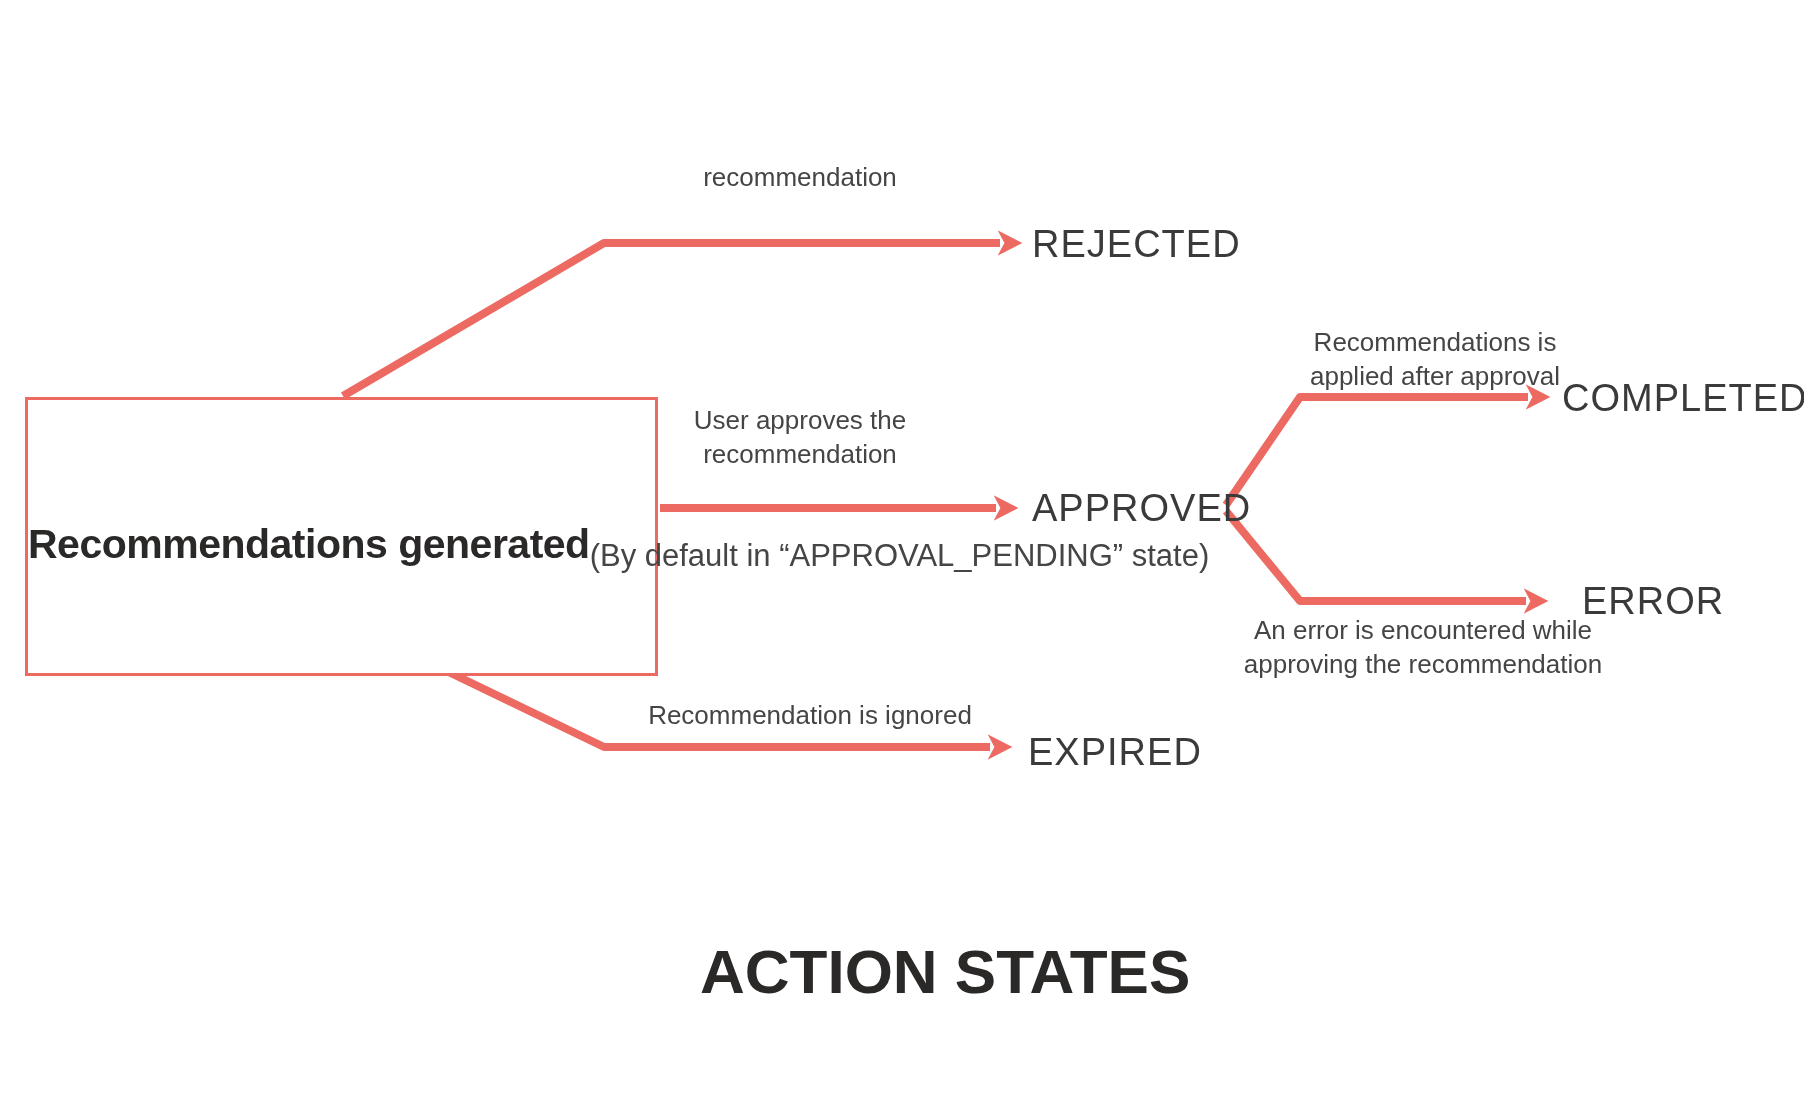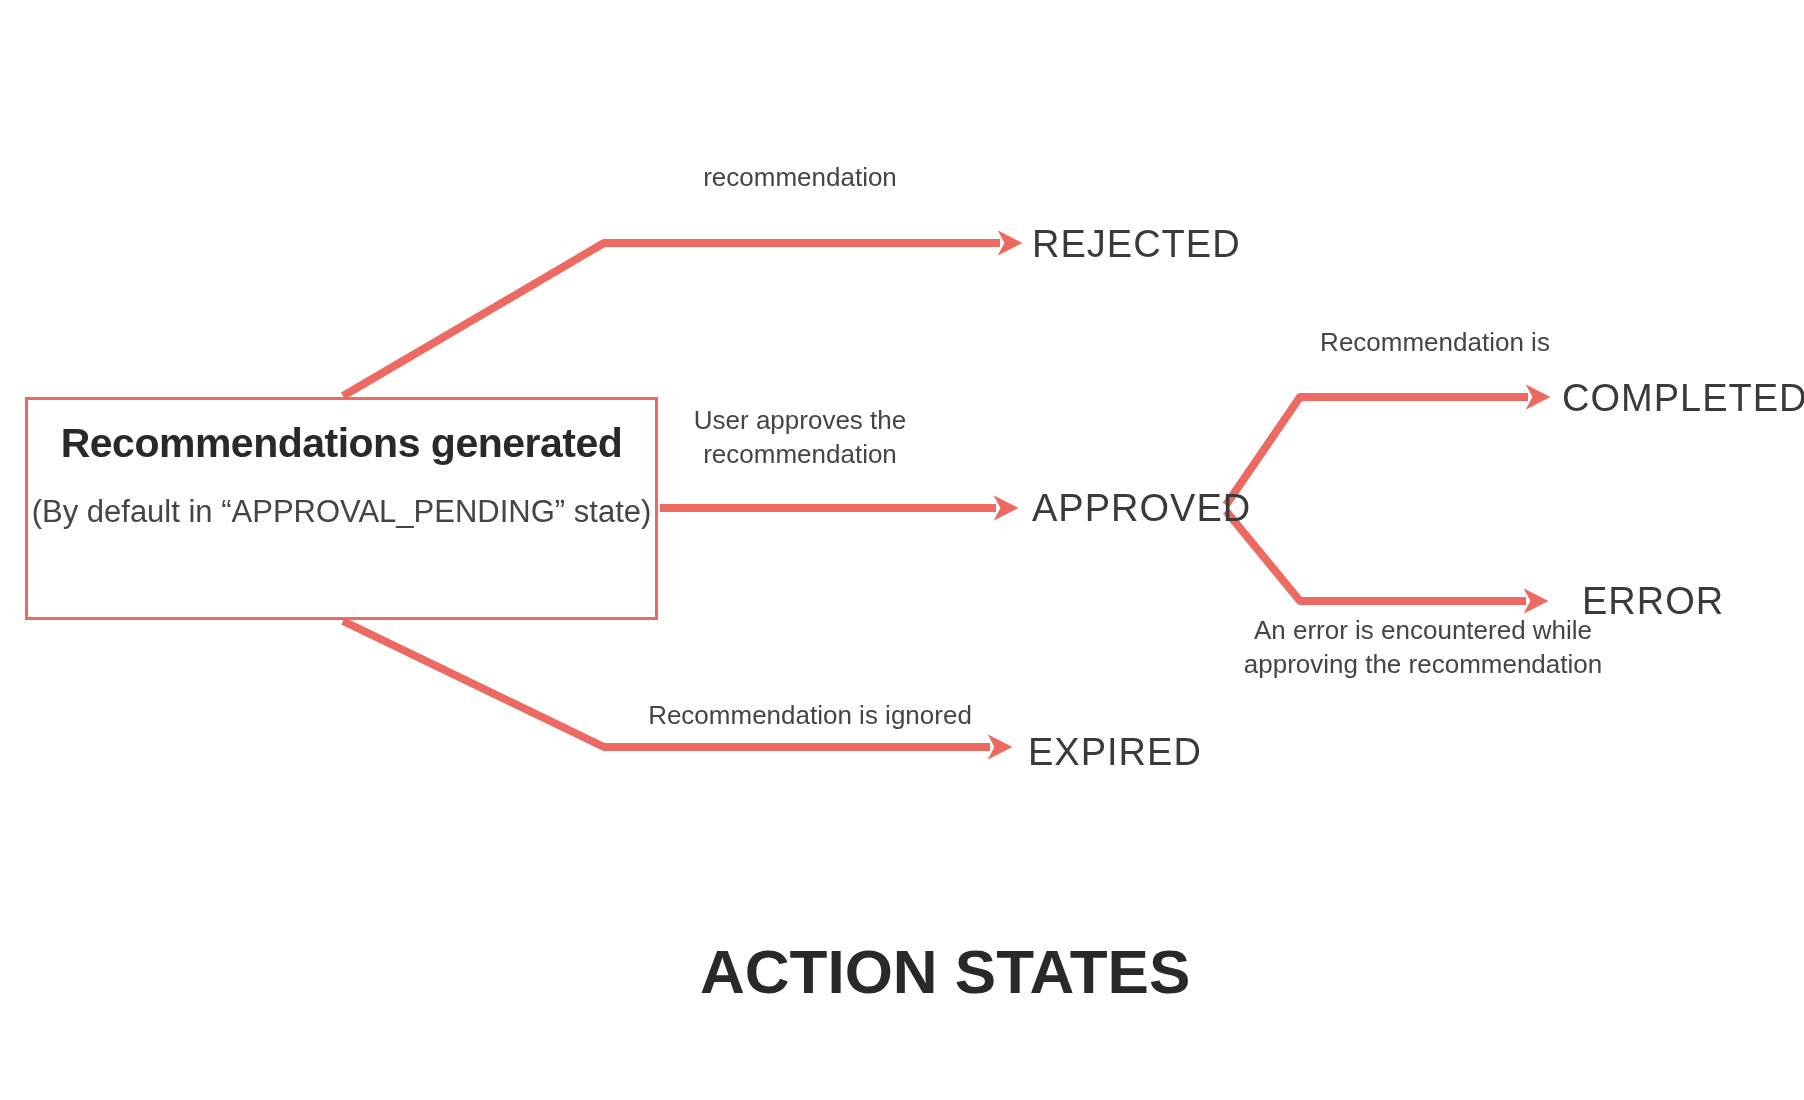--- a/index.html
+++ b/index.html
@@ -27,25 +27,24 @@
     stroke-linejoin: round;
     stroke-linecap: butt;
   }
   #arrow-layer marker path {
     fill: var(--arrow, #ec6a62);
     stroke: none;
   }
   .source-box {
     position: absolute;
     left: 25px; top: 397px;
-    width: 633px; height: 223px;
+    width: 633px; height: 279px;
     border: 3px solid var(--arrow, #ec6a62);
     box-sizing: border-box;
     display: flex;
-    flex-direction: column;
     align-items: center;
     justify-content: flex-start;
     padding-top: 16px;
     background: #ffffff;
   }
   .source-box .box-title {
     font-size: 41px;
     font-weight: bold;
     letter-spacing: -0.5px;
     line-height: 55px;
@@ -122,21 +121,22 @@
   <div class="edge-label" style="left:600px; top:403px; width:400px;">
     <div>User approves the</div>
     <div>recommendation</div>
   </div>
 
   <div class="edge-label" style="left:610px; top:698px; width:400px;">
     <div>Recommendation is ignored</div>
   </div>
 
   <div class="edge-label" style="left:1265px; top:325px; width:340px;">
-    <div>Recommendation is</div>
+    <div>Recommendations is</div>
+    <div>applied after approval</div>
   </div>
 
   <div class="edge-label" style="left:1233px; top:613px; width:380px;">
     <div>An error is encountered while</div>
     <div>approving the recommendation</div>
   </div>
 
   <div class="state-label" style="left:1032px; top:484px;">APPROVED</div>
   <div class="state-label" style="left:1032px; top:220px;">REJECTED</div>
   <div class="state-label" style="left:1028px; top:728px;">EXPIRED</div>

